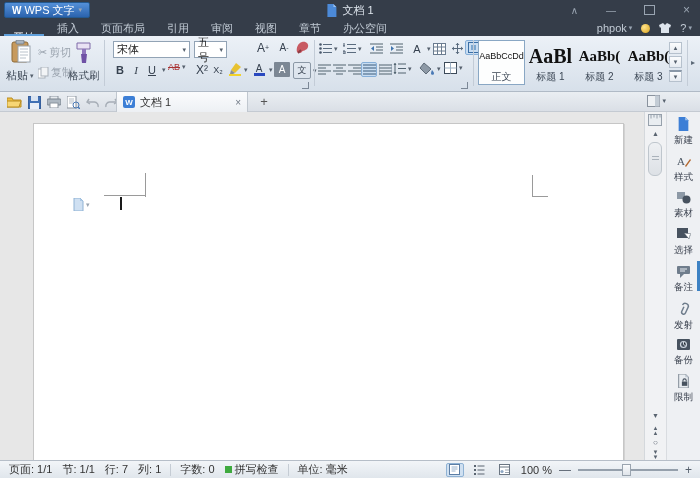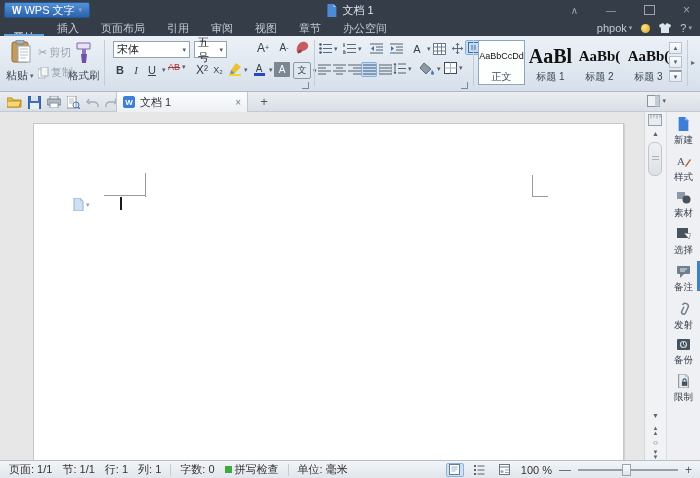--- a/index.html
+++ b/index.html
@@ -534,21 +534,21 @@
           <path d="M5 7V6a1.5 1.5 0 013 0v1" fill="none" stroke="#47525f"></path>
         </svg>
       <span class="lbl">限制</span>
     </div>
   </div>
 
   <div class="sbar">
     <div class="sgrp">
       <span>页面: 1/1</span>
       <span>节: 1/1</span>
-      <span>行: 1</span>
+      <span>行: 7</span>
       <span>列: 1</span>
     </div>
     <div class="sgrp">
       <span>字数: 0</span>
       <span><span class="greensq"></span><span>拼写检查</span></span>
     </div>
     <div class="sgrp">
       <span>单位: 毫米</span>
     </div>
     <div class="sright">

